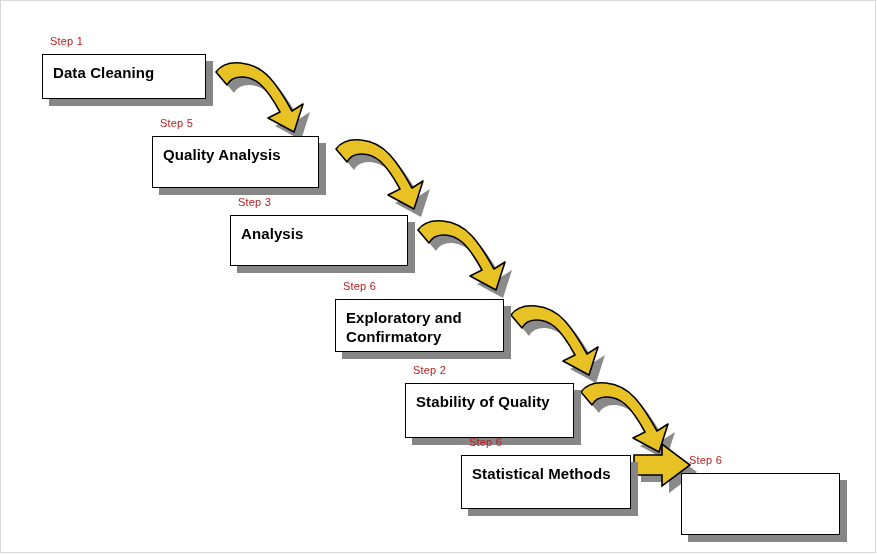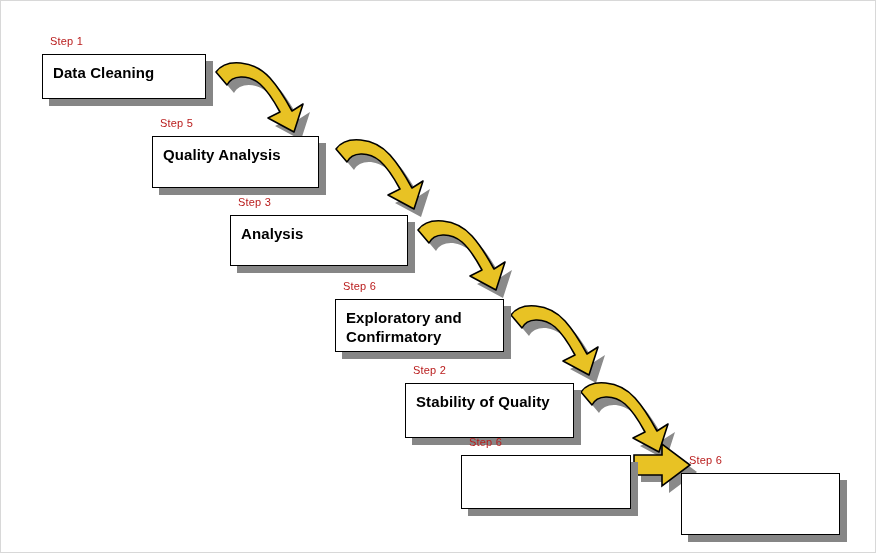--- a/index.html
+++ b/index.html
@@ -169,20 +169,21 @@
       </div>
       <div class="node" style="left: 405px; top: 383px; width: 169px; height: 55px;">
         <div class="node-shadow" style="background: rgb(134, 134, 134);"></div>
         <div class="node-box" style="background: rgb(255, 255, 255); border-color: rgb(0, 0, 0);"></div>
         <div class="node-body">Stability of Quality</div>
         <div class="node-label">Step 2</div>
       </div>
       <div class="node" style="left: 461px; top: 455px; width: 170px; height: 54px;">
         <div class="node-shadow" style="background: rgb(134, 134, 134);"></div>
         <div class="node-box" style="background: rgb(255, 255, 255); border-color: rgb(0, 0, 0);"></div>
+        <div class="node-body">Statistical Methods</div>
         <div class="node-label">Step 6</div>
       </div>
       <div class="node" style="left: 681px; top: 473px; width: 159px; height: 62px;">
         <div class="node-shadow" style="background: rgb(134, 134, 134);"></div>
         <div class="node-box" style="background: rgb(255, 255, 255); border-color: rgb(0, 0, 0);"></div>
         <div class="node-label">Step 6</div>
       </div>
     </div>
 
 </div>

